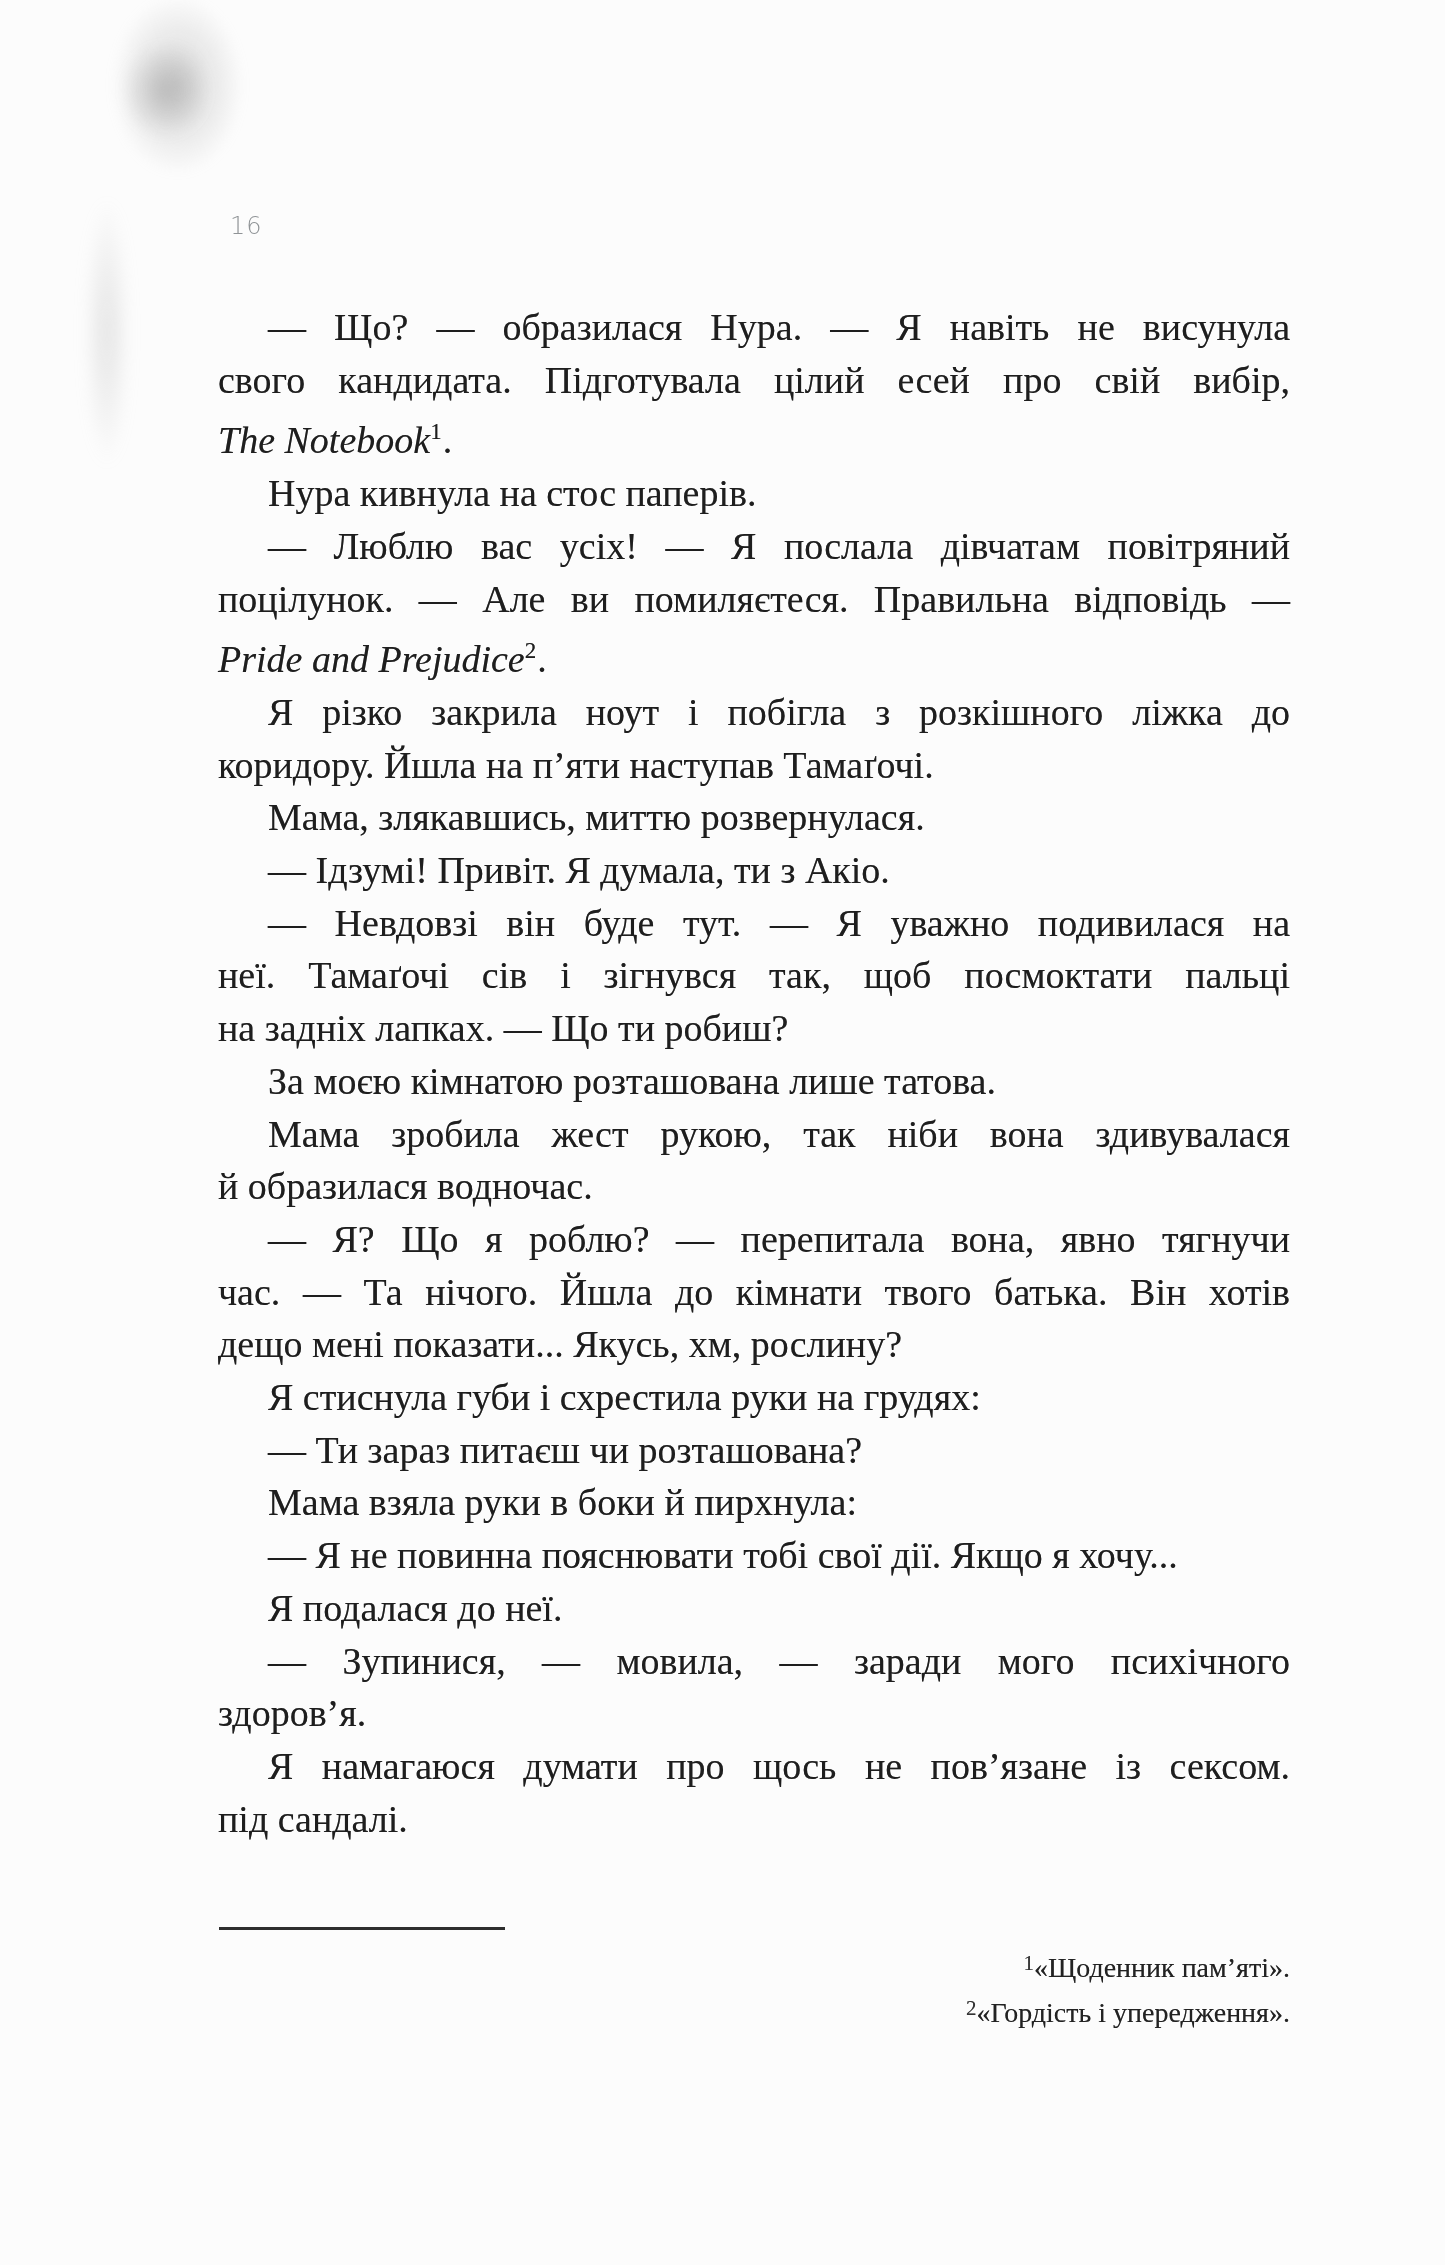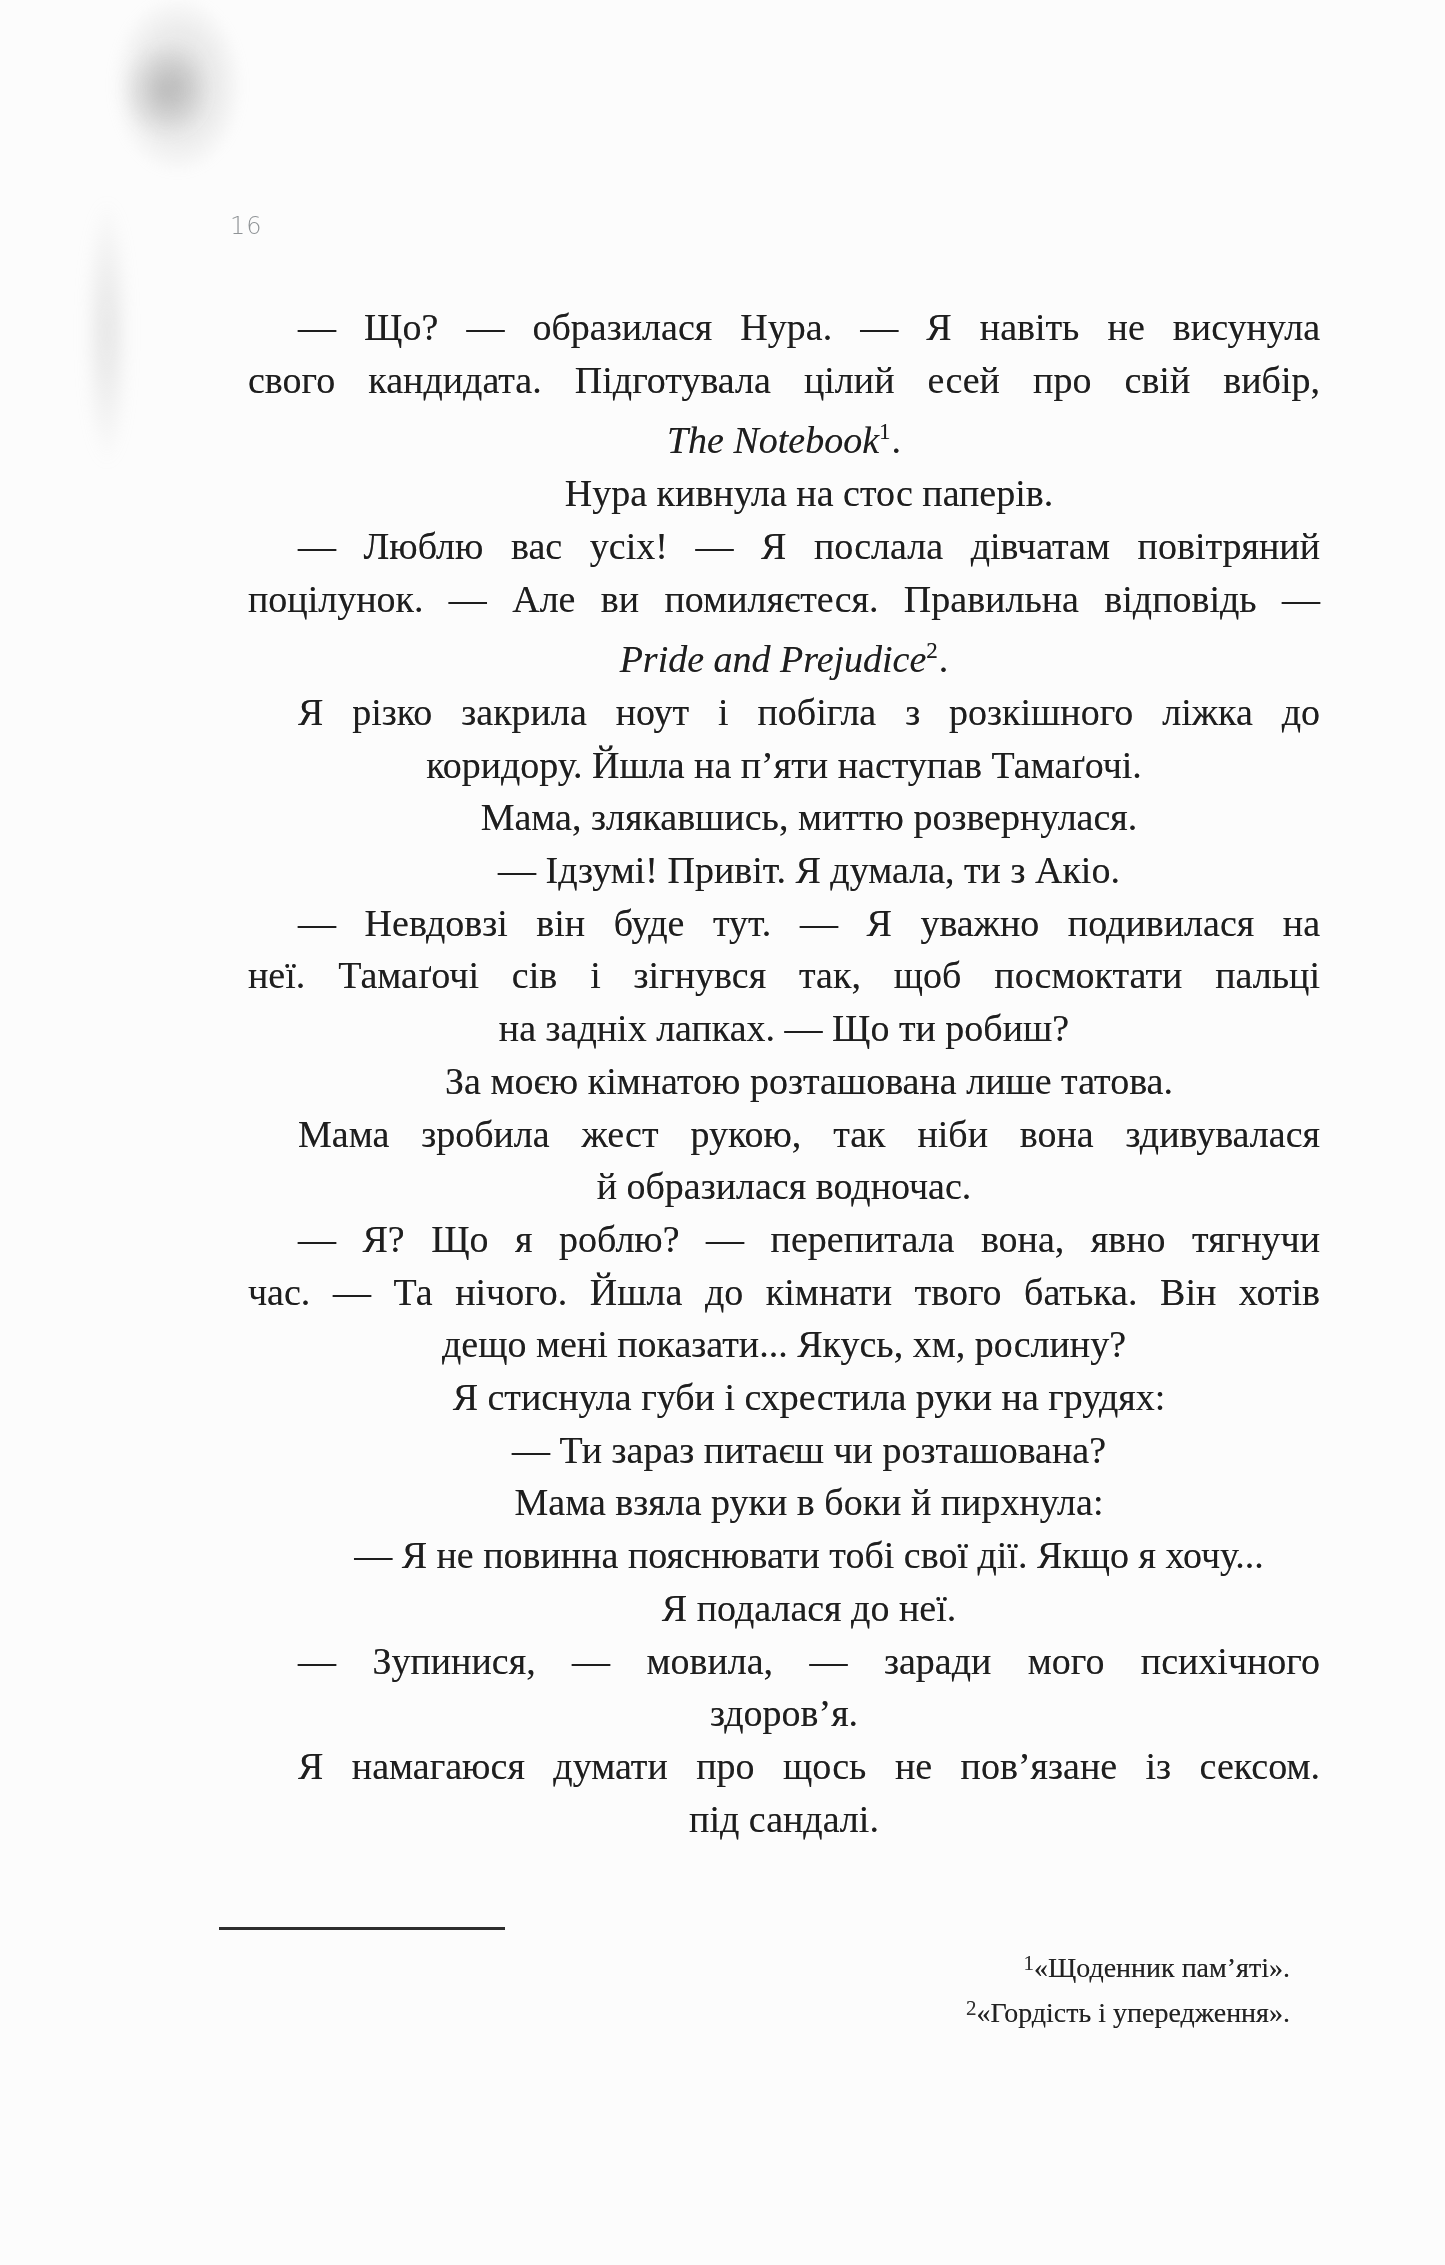--- a/index.html
+++ b/index.html
@@ -21,23 +21,22 @@
         filter:blur(7px); }
   .pagenum {
     position:absolute; left:230px; top:212px;
     font-family:"DejaVu Sans", sans-serif; font-weight:300;
     font-size:24px; color:#8f9396; letter-spacing:1px;
   }
   .bodytext {
     position:absolute; left:218px; top:301px; width:1072px;
     font-size:38px; line-height:52.7px; color:#1e1e1e;
     text-shadow:0 0 0.5px rgba(30,30,30,.55);
-    margin-left:30px;
   }
-  .line { text-align:center; }
+  .line { text-align:left; }
   .line.ind { padding-left:50px; }
   .line.j { text-align:justify; text-align-last:justify; text-justify:inter-word; }
   .it { font-style:italic; }
   .sup { font-size:23px; vertical-align:14px; letter-spacing:1px; }
   .fnrule {
     position:absolute; left:219px; top:1927px; width:286px; height:3px;
     background:#2e2e2e;
   }
   .footnotes {
     position:absolute; left:218px; top:1943px; width:1072px;

